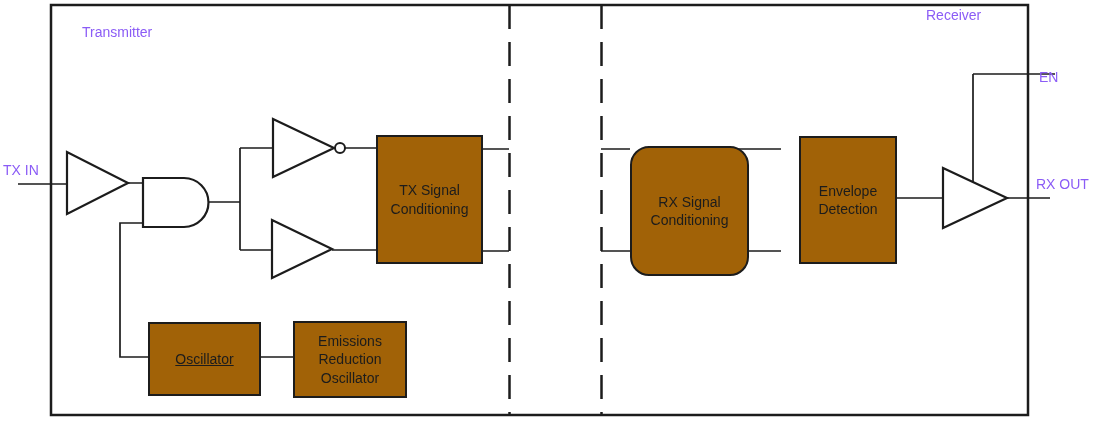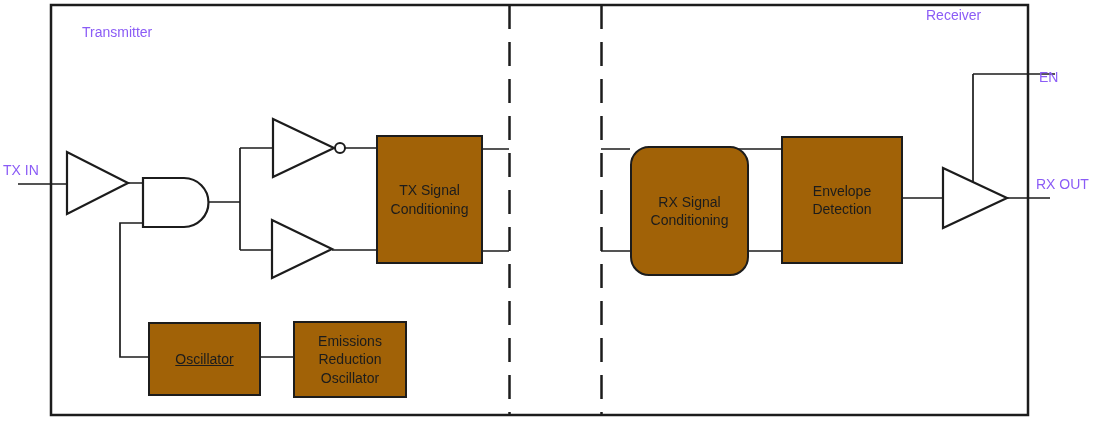--- a/index.html
+++ b/index.html
@@ -85,20 +85,20 @@
 
   <div class="label" style="left:3px;top:162px;text-align:right;">TX IN</div>
   <div class="label" style="left:1036px;top:176px;">RX OUT</div>
   <div class="label" style="left:1039px;top:69px;">EN</div>
 
 
   <div class="block" style="left:376px;top:135px;width:107px;height:129px;">TX Signal
 Conditioning</div>
   <div class="block" style="left:630px;top:146px;width:119px;height:130px;border-radius:19px;">RX Signal
 Conditioning</div>
-  <div class="block" style="left:781px;top:136px;width:122px;height:128px;text-align:center;">Envelope
+  <div class="block" style="left:799px;top:136px;width:98px;height:128px;text-align:center;">Envelope
 Detection</div>
   <div class="block" style="left:148px;top:322px;width:113px;height:74px;text-decoration:underline;">Oscillator</div>
   <div class="block" style="left:293px;top:321px;width:114px;height:77px;">Emissions
 Reduction
 Oscillator</div>
 
 </div>
 
 </body></html>

